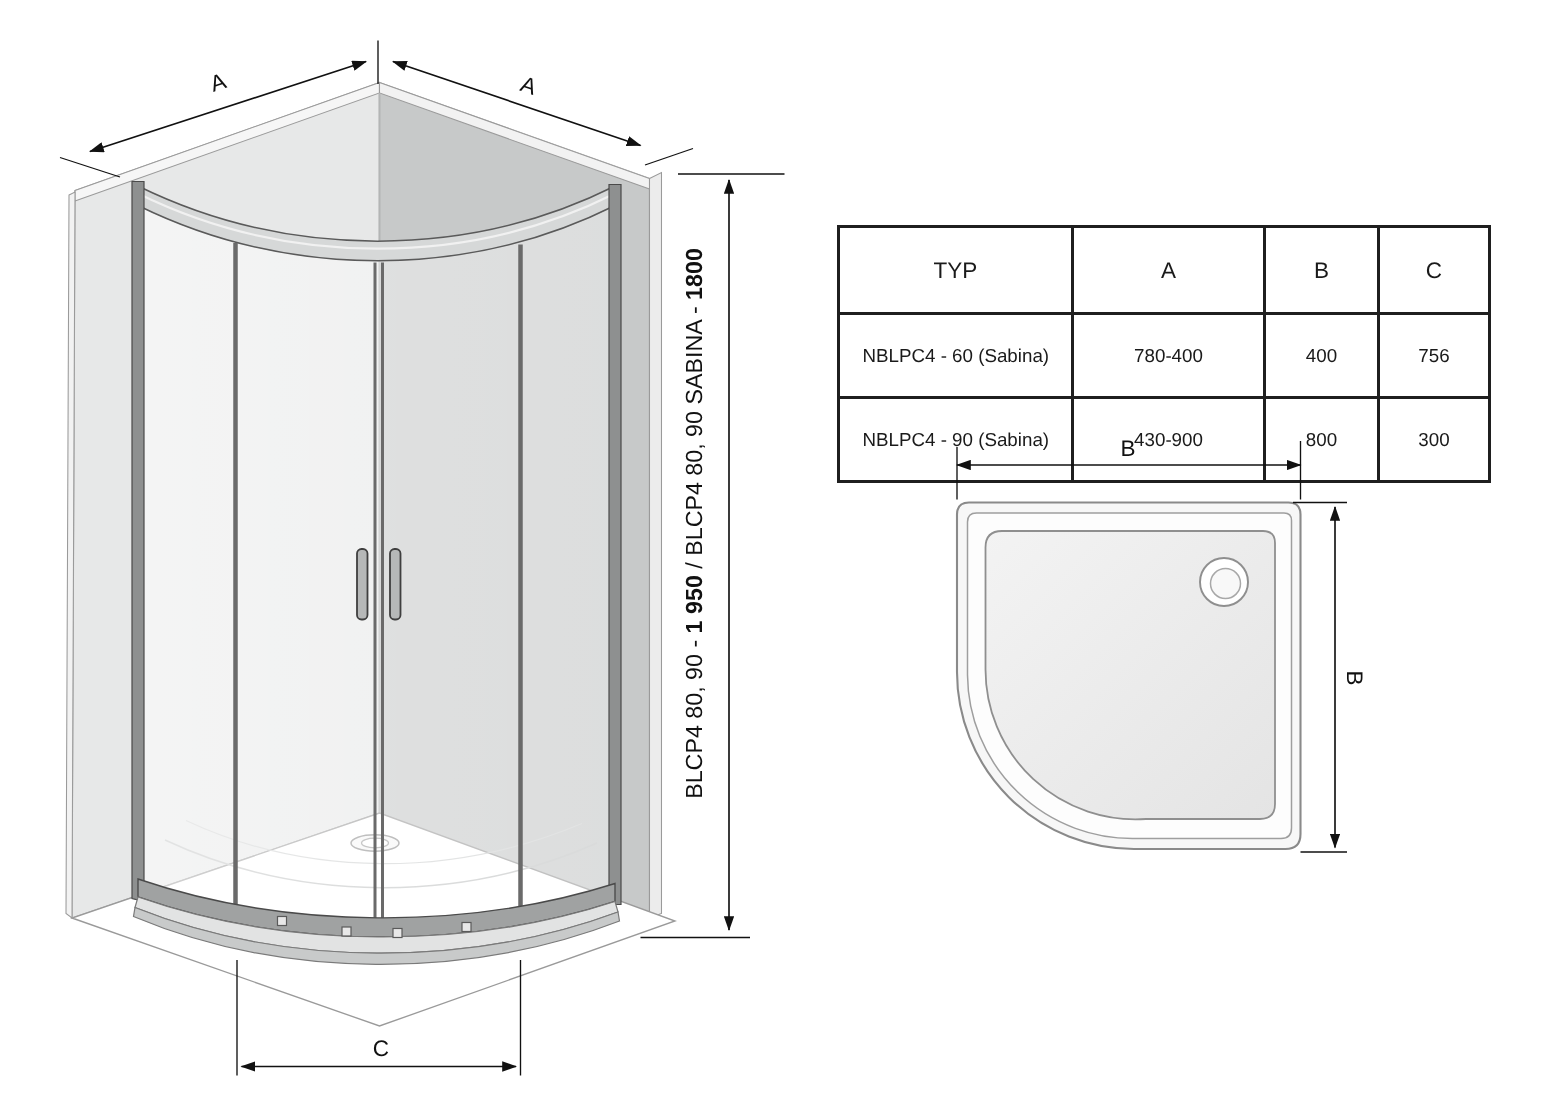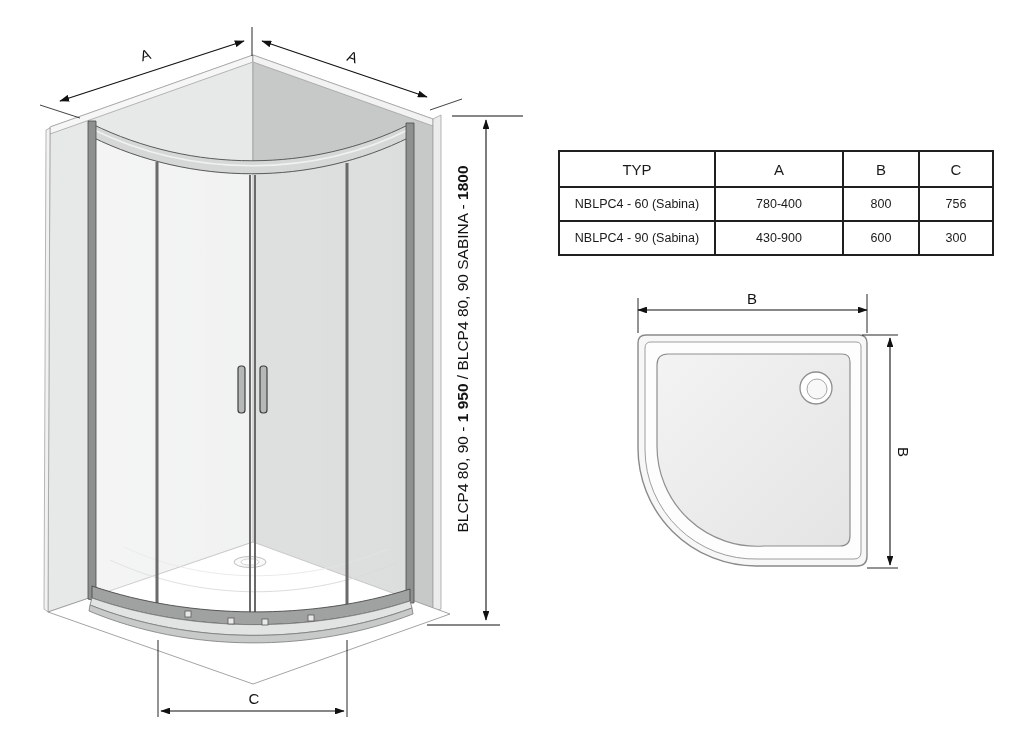--- a/index.html
+++ b/index.html
@@ -9,21 +9,21 @@
   }
   .iso-svg{position:absolute;left:0;top:0;}
   .topview-svg{position:absolute;left:600px;top:278px;}
   table.spec{
     position:absolute;left:558px;top:150px;
     border-collapse:collapse;table-layout:fixed;width:434px;
     font-family:"Liberation Sans", sans-serif;
   }
   table.spec th, table.spec td{
     border:2px solid #1f1f1f;text-align:center;vertical-align:middle;
-    padding:4px;color:#1a1a1a;font-weight:normal;white-space:nowrap;overflow:hidden;
+    padding:15px;color:#1a1a1a;font-weight:normal;white-space:nowrap;overflow:hidden;
   }
   table.spec th{height:26px;font-size:15px;}
   table.spec td{height:24px;font-size:12.5px;}
   svg text{fill:#111;font-family:"Liberation Sans", sans-serif;}
 </style>
 </head>
 <body>
 
 <div class="canvas">
 
@@ -119,27 +119,27 @@
         <th>TYP</th>
         <th>A</th>
         <th>B</th>
         <th>C</th>
       </tr>
     </thead>
     <tbody>
       <tr>
         <td>NBLPC4 - 60 (Sabina)</td>
         <td>780-400</td>
-        <td>800</td>
+        <td>400</td>
         <td>756</td>
       </tr>
       <tr>
         <td>NBLPC4 - 90 (Sabina)</td>
         <td>430-900</td>
-        <td>600</td>
+        <td>800</td>
         <td>300</td>
       </tr>
     </tbody>
   </table>
 
   <svg class="topview-svg" width="335" height="330" viewBox="0 0 335 330">
     <defs>
       <marker id="ah2" viewBox="0 0 10 7" refX="9.3" refY="3.5" markerWidth="9" markerHeight="6.3" orient="auto-start-reverse">
         <path d="M0,0 L10,3.5 L0,7 Z" fill="#111"></path>
       </marker>

